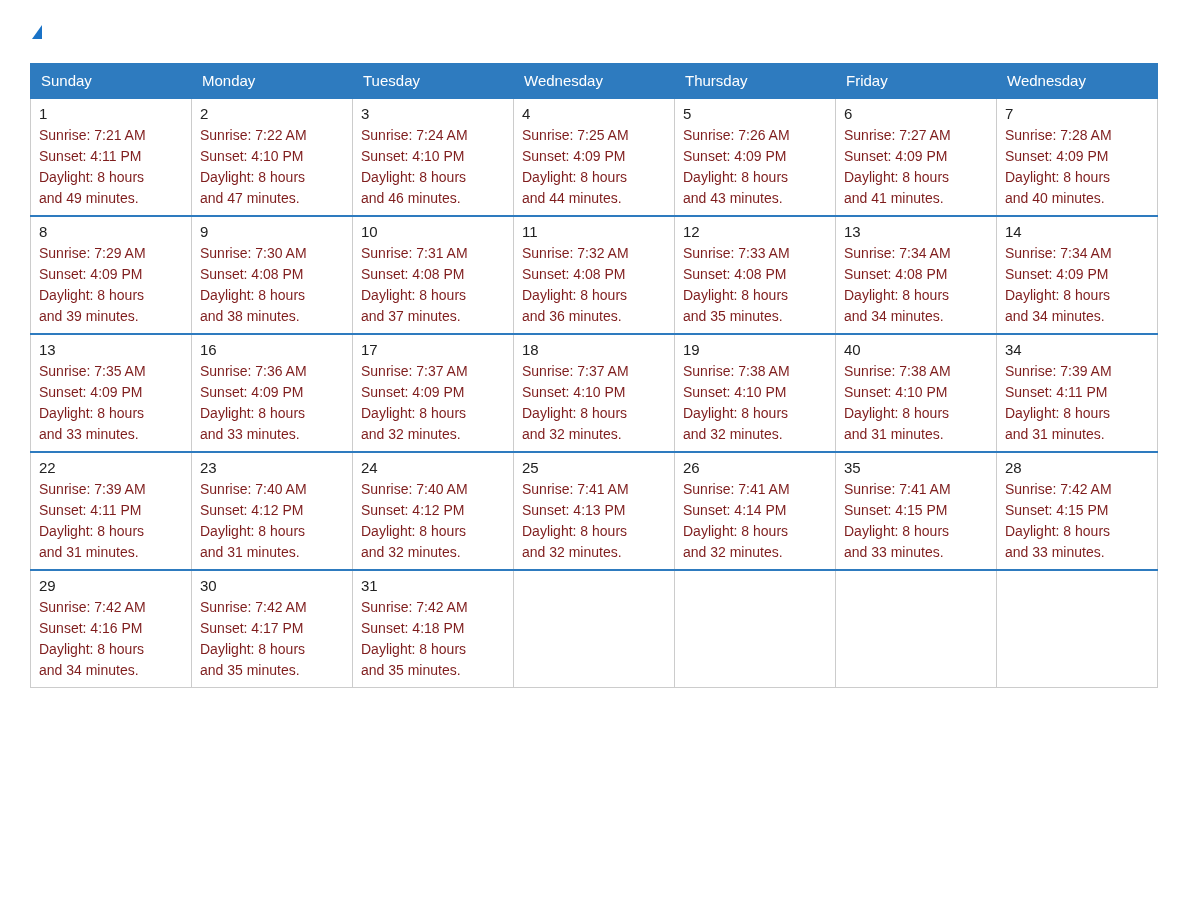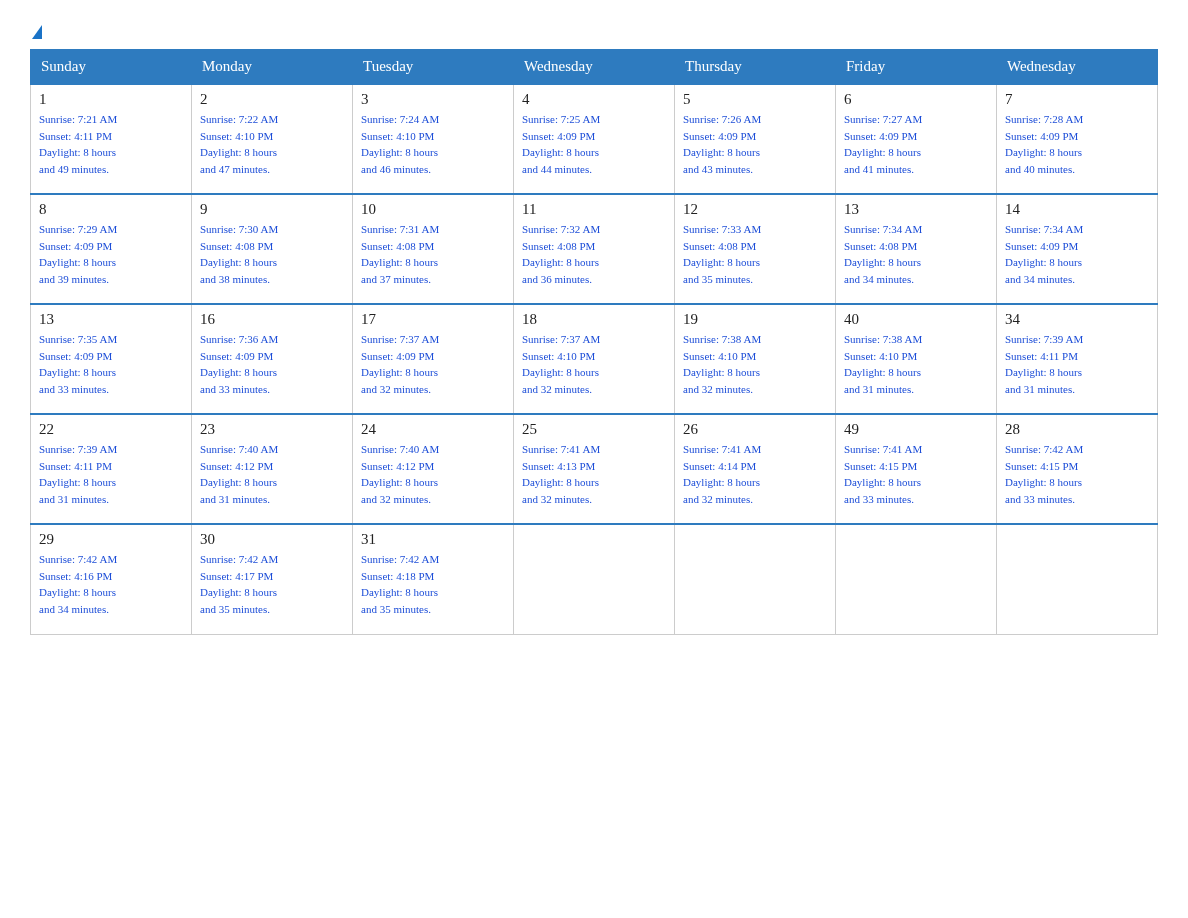--- a/index.html
+++ b/index.html
@@ -55,22 +55,21 @@
       line-height: 1.1;
     }
     .location-subtitle {
       font-size: 20px;
       color: #444444;
       margin-top: 4px;
     }
     .calendar-table {
       width: 100%;
       border-collapse: collapse;
-      margin-top: 10px;
-      font-family: Liberation Serif, serif;
+      margin-top: 24px;
     }
     .calendar-table thead tr th {
       background-color: #2e7bbf;
       color: #ffffff;
       font-size: 15px;
       font-weight: normal;
       padding: 8px 10px;
       text-align: left;
       border: 1px solid #2e7bbf;
     }
@@ -84,22 +83,22 @@
       height: 110px;
     }
     .calendar-table tbody tr td .day-number {
       font-size: 15px;
       font-weight: normal;
       color: #222222;
       display: block;
       margin-bottom: 3px;
     }
     .calendar-table tbody tr td .day-info {
-      font-size: 11px;
-      color: #1d4ed8;
+      font-size: 14px;
+      color: #7f1d1d;
       line-height: 1.5;
     }
     .calendar-table tbody tr td.empty {
       background: #ffffff;
     }
     .row-divider td {
       border-top: 2px solid #2e7bbf !important;
     }
   </style>
 </head>
@@ -237,21 +236,21 @@
         </td>
         <td>
           <span class="day-number">25</span>
           <div class="day-info">Sunrise: 7:41 AM<br>Sunset: 4:13 PM<br>Daylight: 8 hours<br>and 32 minutes.</div>
         </td>
         <td>
           <span class="day-number">26</span>
           <div class="day-info">Sunrise: 7:41 AM<br>Sunset: 4:14 PM<br>Daylight: 8 hours<br>and 32 minutes.</div>
         </td>
         <td>
-          <span class="day-number">49</span>
+          <span class="day-number">35</span>
           <div class="day-info">Sunrise: 7:41 AM<br>Sunset: 4:15 PM<br>Daylight: 8 hours<br>and 33 minutes.</div>
         </td>
         <td>
           <span class="day-number">28</span>
           <div class="day-info">Sunrise: 7:42 AM<br>Sunset: 4:15 PM<br>Daylight: 8 hours<br>and 33 minutes.</div>
         </td>
       </tr>
       <tr class="row-divider">
         <td>
           <span class="day-number">29</span>

